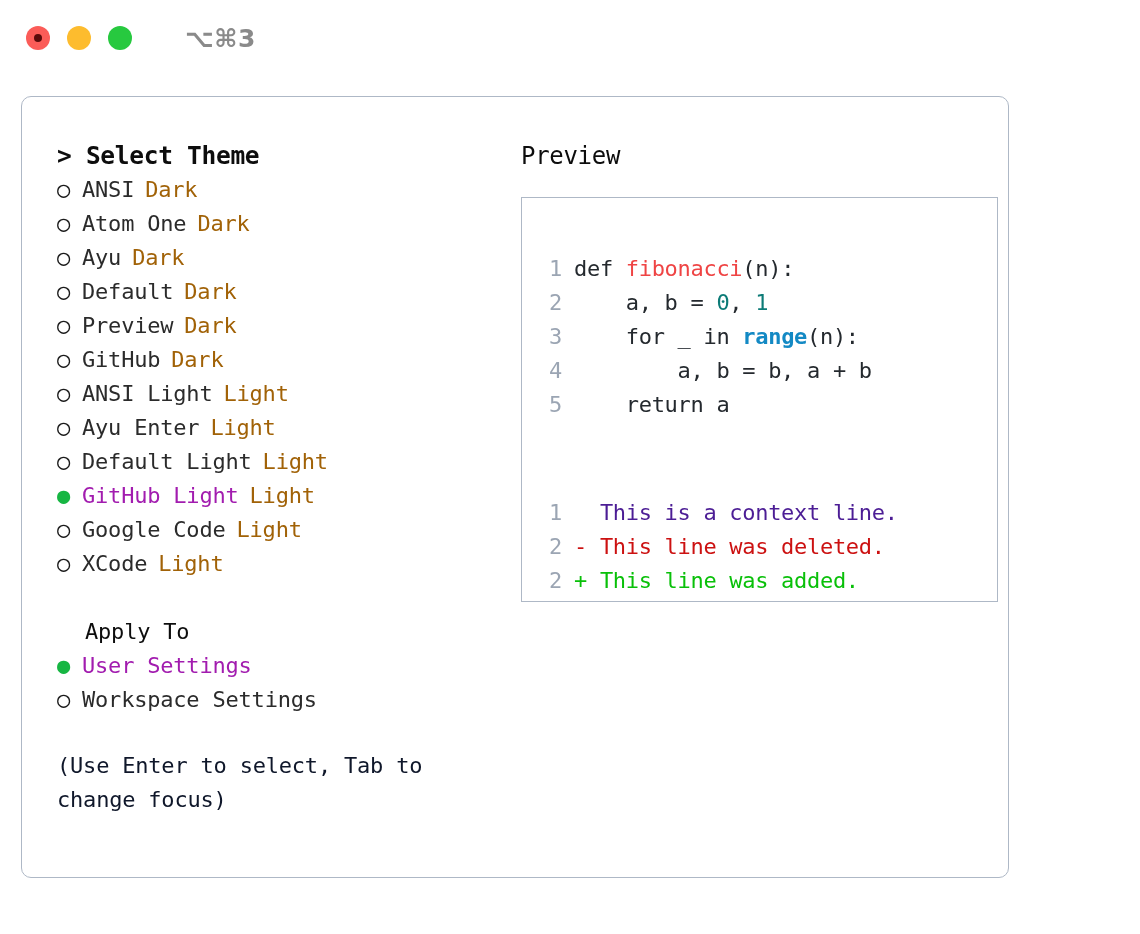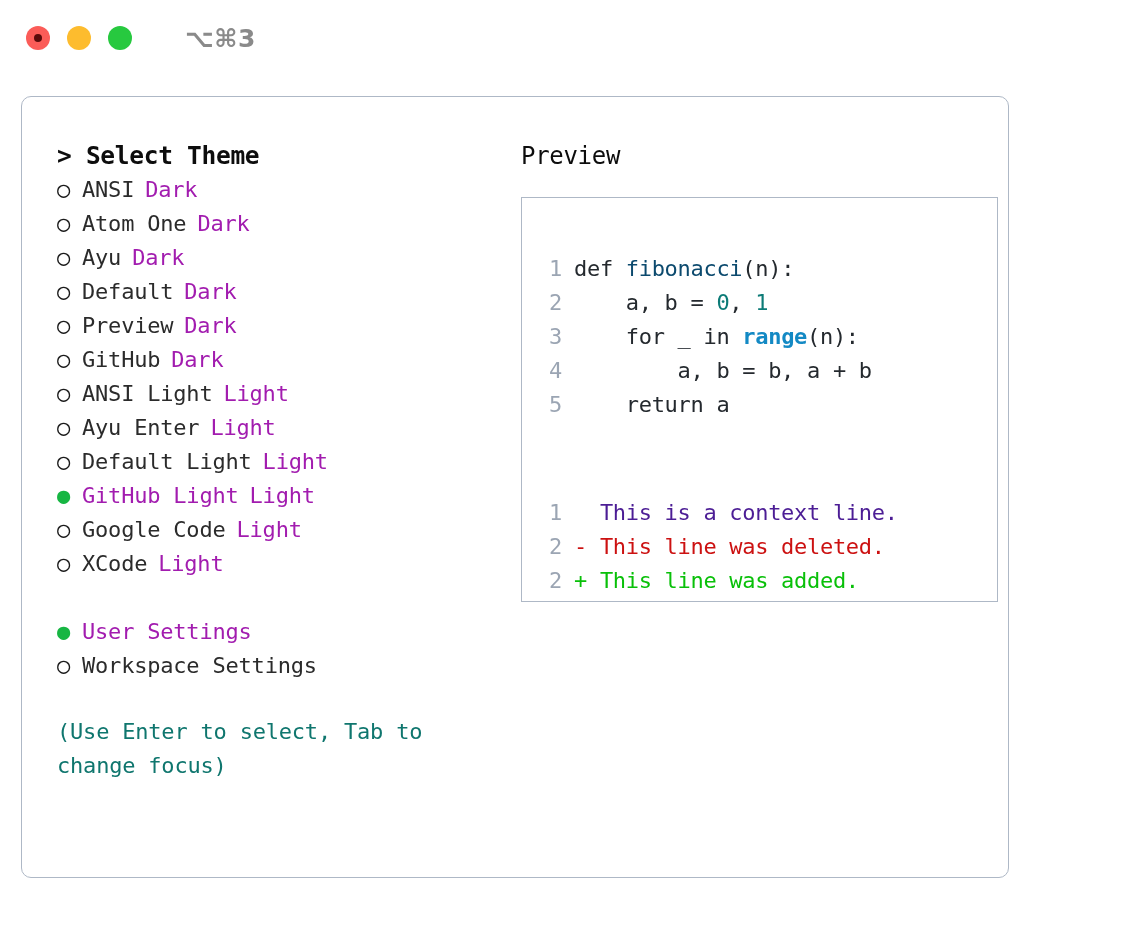--- a/index.html
+++ b/index.html
@@ -119,40 +119,40 @@
     font-size: 22px;
     line-height: 34px;
     color: #1a1a1a;
     text-align: left;
   }
   .bullet.on { color: #17B643; }
 
   .row-label { color: #2b2b2b; text-align: right; }
   .row.selected .row-label { color: #a21caf; }
   .row-tag {
-    color: #a21caf;
+    color: #a16207;
     margin-left: 11px;
   }
 
   .spacer-1 { height: 34px; }
   .spacer-2 { height: 32px; }
 
   .apply-head {
     font-size: 22px;
     color: #0d0d0d;
     line-height: 34px;
     padding-left: 28px;
     white-space: pre;
     letter-spacing: -0.2px;
   }
 
   .hint {
     font-size: 22px;
     line-height: 34px;
-    color: #0f766e;
+    color: #0f172a;
     letter-spacing: -0.2px;
     width: 410px;
   }
 
   
   .right-col {
     flex: 1;
     padding-left: 22px;
   }
 
@@ -185,21 +185,21 @@
   .ln {
     width: 26px;
     flex: none;
     text-align: right;
     color: #9BA5B3;
     margin-right: 12px;
   }
 
   .code-body { color: #24292e; }
 
-  .tok-fn  { color: #0c4a6e; }
+  .tok-fn  { color: #ef4444; }
   .tok-num { color: #0C7B77; }
   .tok-bi  { color: #1389C4; font-weight: bold; }
 
   .diff-gap { height: 34px; }
 
   .diff-ctx { color: #4c1d95; margin-top: 40px; }
   .diff-del { color: #CC1111; }
   .diff-add { color: #09C009; }
 </style>
 </head>
@@ -233,20 +233,21 @@
             <div class="row"><span class="bullet">○</span><span class="row-label">ANSI Light</span><span class="row-tag">Light</span></div>
             <div class="row"><span class="bullet">○</span><span class="row-label">Ayu Enter</span><span class="row-tag">Light</span></div>
             <div class="row"><span class="bullet">○</span><span class="row-label">Default Light</span><span class="row-tag">Light</span></div>
             <div class="row selected"><span class="bullet on">●</span><span class="row-label">GitHub Light</span><span class="row-tag">Light</span></div>
             <div class="row"><span class="bullet">○</span><span class="row-label">Google Code</span><span class="row-tag">Light</span></div>
             <div class="row"><span class="bullet">○</span><span class="row-label">XCode</span><span class="row-tag">Light</span></div>
           </div>
 
         <div class="spacer-1"></div>
 
+        <div class="apply-head">Apply To</div>
 
         <div class="list" id="apply-list">
             <div class="row selected"><span class="bullet on">●</span><span class="row-label">User Settings</span></div>
             <div class="row"><span class="bullet">○</span><span class="row-label">Workspace Settings</span></div>
           </div>
 
         <div class="spacer-2"></div>
 
         <div class="hint">(Use Enter to select, Tab to change focus)</div>
       </div>

